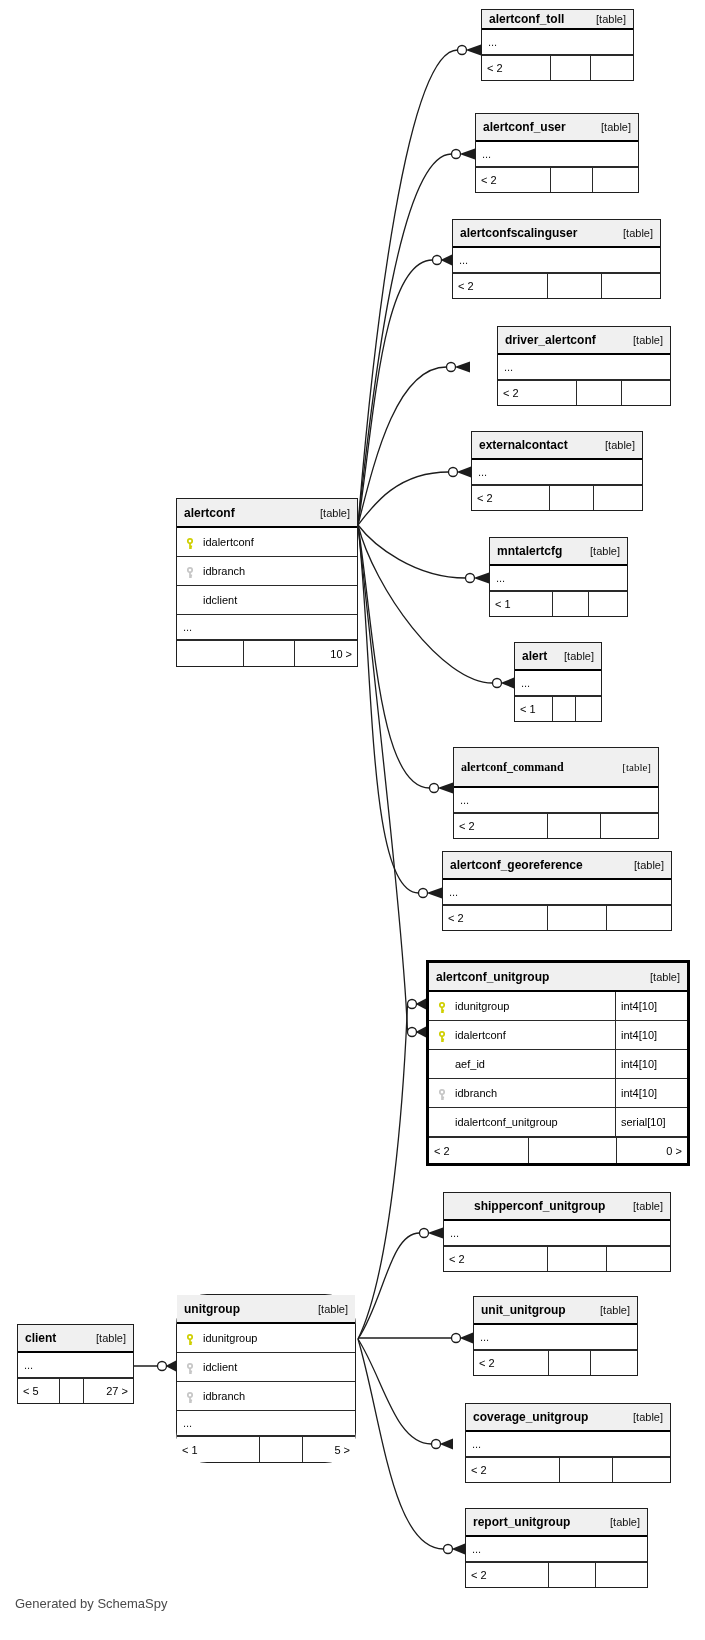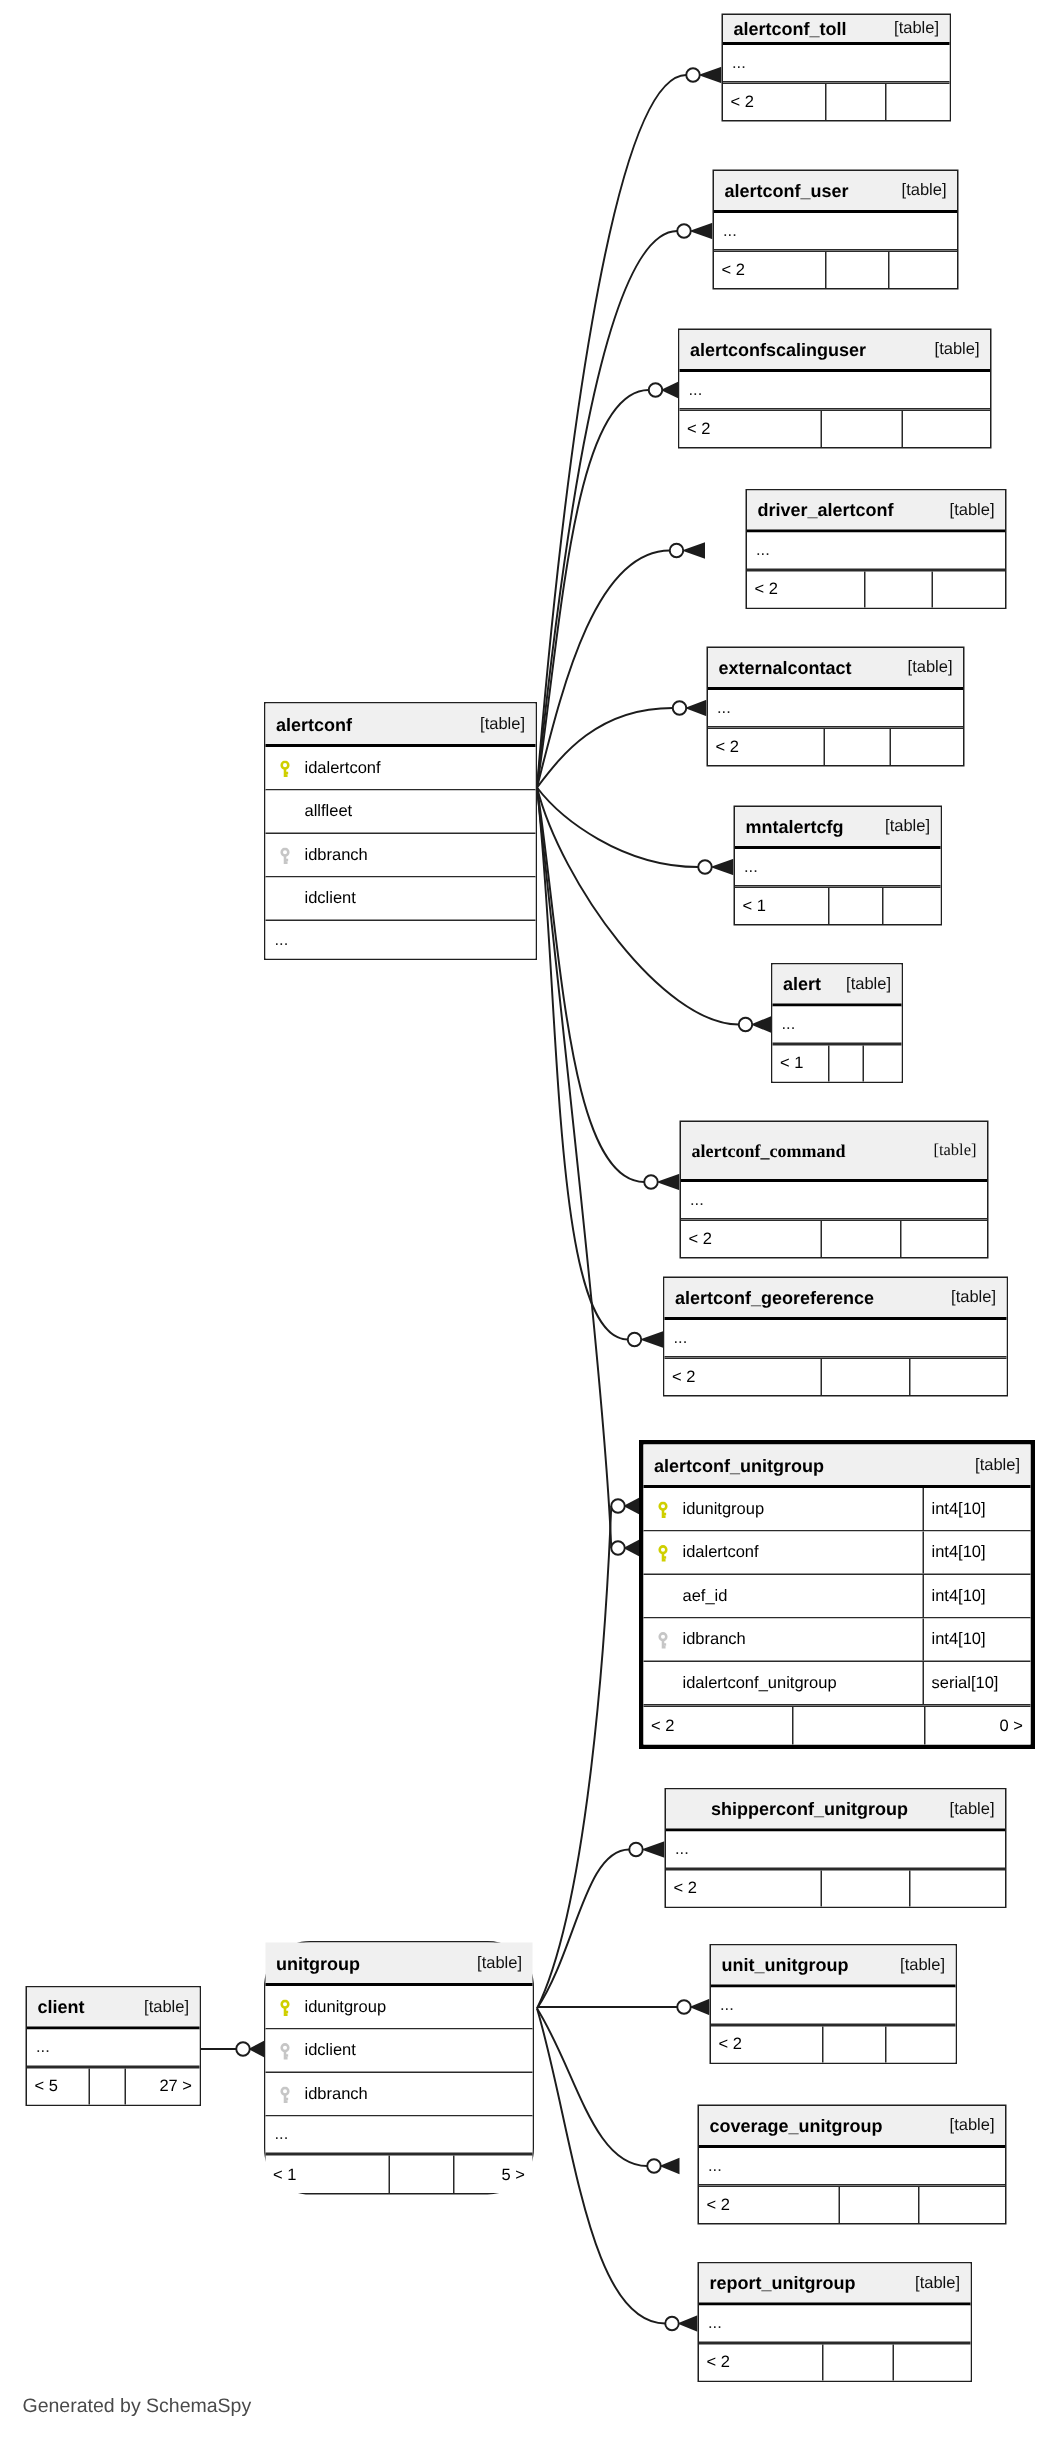--- a/index.html
+++ b/index.html
@@ -299,49 +299,50 @@
         </div>
         <div class="row" style="height: 25px;">
           <span class="dots">...</span>
         </div>
         <div class="ftr" style="height: 25px; border-top: 1px solid rgb(42, 42, 42);">
           <span class="c" style="width:46%">&lt; 2</span>
           <span class="c" style="width:26%"></span>
           <span class="c" style="width:28%"></span>
         </div>
       </div>
-      <div class="tbl" style="left: 176px; top: 468px; width: 182px;">
+      <div class="tbl" style="left: 176px; top: 498px; width: 182px;">
         <div class="hdr" style="height: 29px;">
           <span class="nm">alertconf</span>
           <span class="tg">[table]</span>
         </div>
         <div class="row" style="height: 29px;">
           <span class="keyic"><svg width="12" height="12" viewBox="0 0 12 12">
               <circle cx="6" cy="3.1" r="2.2" fill="none" stroke="#cfcf00" stroke-width="1.7"></circle>
               <path d="M6 5.3 V11 M6 8.3 h2.1 M6 10.2 h1.7" fill="none" stroke="#cfcf00" stroke-width="1.7"></path>
             </svg></span>
           <span class="colname">idalertconf</span>
         </div>
         <div class="row" style="height: 29px;">
-          <span class="keyic"></span>
-          <span class="colname">allfleet</span>
-        </div>
-        <div class="row" style="height: 29px;">
           <span class="keyic"><svg width="12" height="12" viewBox="0 0 12 12">
               <circle cx="6" cy="3.1" r="2.2" fill="none" stroke="#c6c6c6" stroke-width="1.7"></circle>
               <path d="M6 5.3 V11 M6 8.3 h2.1 M6 10.2 h1.7" fill="none" stroke="#c6c6c6" stroke-width="1.7"></path>
             </svg></span>
           <span class="colname">idbranch</span>
         </div>
         <div class="row" style="height: 29px;">
           <span class="keyic"></span>
           <span class="colname">idclient</span>
         </div>
         <div class="row" style="height: 25px;">
           <span class="dots">...</span>
+        </div>
+        <div class="ftr" style="height: 26px; border-top: 1px solid rgb(42, 42, 42);">
+          <span class="c" style="width:37%"></span>
+          <span class="c" style="width:28.5%"></span>
+          <span class="c" style="width:34.5%">10 &gt;</span>
         </div>
       </div>
       <div class="tbl" style="left: 176px; top: 1294px; width: 180px; border-radius: 31px;">
         <div class="hdr" style="height: 29px;">
           <span class="nm">unitgroup</span>
           <span class="tg">[table]</span>
         </div>
         <div class="row" style="height: 29px;">
           <span class="keyic"><svg width="12" height="12" viewBox="0 0 12 12">
               <circle cx="6" cy="3.1" r="2.2" fill="none" stroke="#cfcf00" stroke-width="1.7"></circle>

